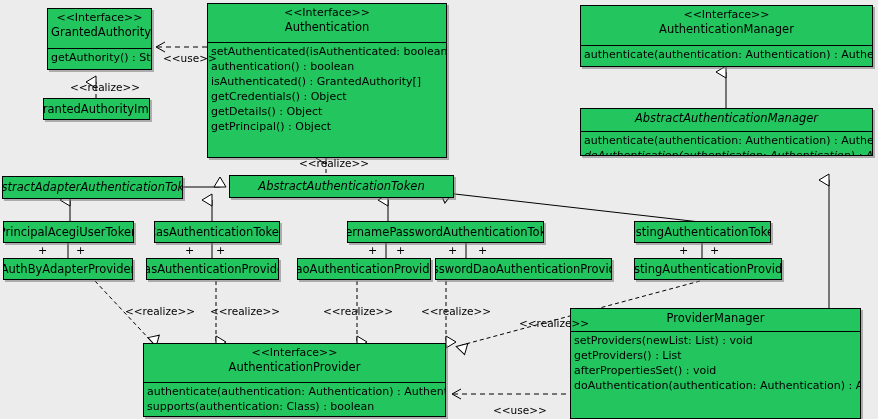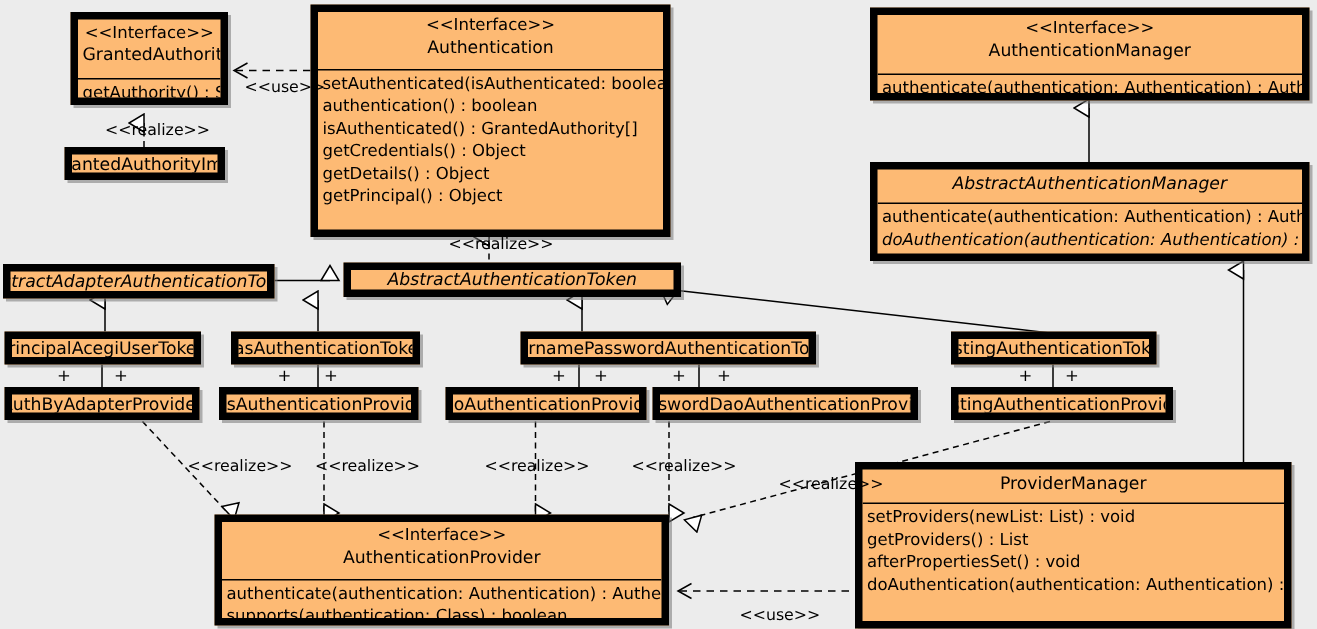--- a/index.html
+++ b/index.html
@@ -8,22 +8,22 @@
     background:#ececec;
     font-family:"DejaVu Sans","Liberation Sans",sans-serif;
     overflow:hidden;
     position:relative;
   }
   #canvas{position:absolute;left:0;top:0;width:878px;height:419px;}
   svg.edges{position:absolute;left:0;top:0;width:878px;height:419px;pointer-events:none;}
 
   .uml-class{
     position:absolute;
-    background:#fdba74;
-    border:5px solid #000000;
+    background:#22c55e;
+    border:1px solid #000000;
     box-shadow:2px 2px 0 rgba(120,120,120,0.55);
     box-sizing:border-box;
     overflow:hidden;
   }
   .compartment{
     box-sizing:border-box;
     overflow:hidden;
     white-space:nowrap;
   }
   .comp-head{
@@ -200,21 +200,21 @@
   <div class="uml-class" style="left:580px;top:5px;width:293px;height:62px;">
     <div class="compartment comp-head" style="height:39px;">
       <span class="stereo">&lt;&lt;Interface&gt;&gt;</span>
       <span class="cname">AuthenticationManager</span>
     </div>
     <div class="compartment comp-ops">
       <span class="op">authenticate(authentication: Authentication) : Authentication</span>
     </div>
   </div>
 
-  <div class="uml-class" style="left:580px;top:108px;width:293px;height:66px;">
+  <div class="uml-class" style="left:580px;top:108px;width:293px;height:48px;">
     <div class="compartment comp-head" style="height:22px;">
       <span class="cname abstract">AbstractAuthenticationManager</span>
     </div>
     <div class="compartment comp-ops">
       <span class="op">authenticate(authentication: Authentication) : Authentication</span>
       <span class="op abstract">doAuthentication(authentication: Authentication) : Authentication</span>
     </div>
   </div>
 
   <div class="uml-class simple" style="left:2px;top:176px;width:181px;height:23px;">

